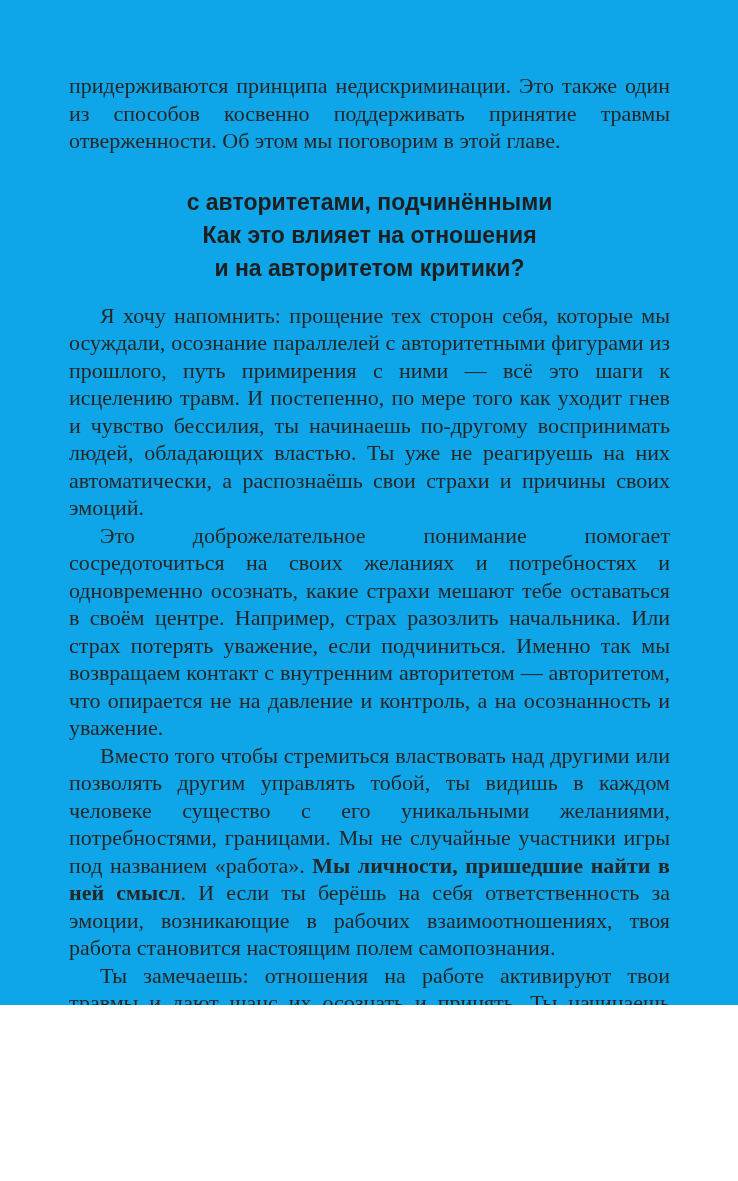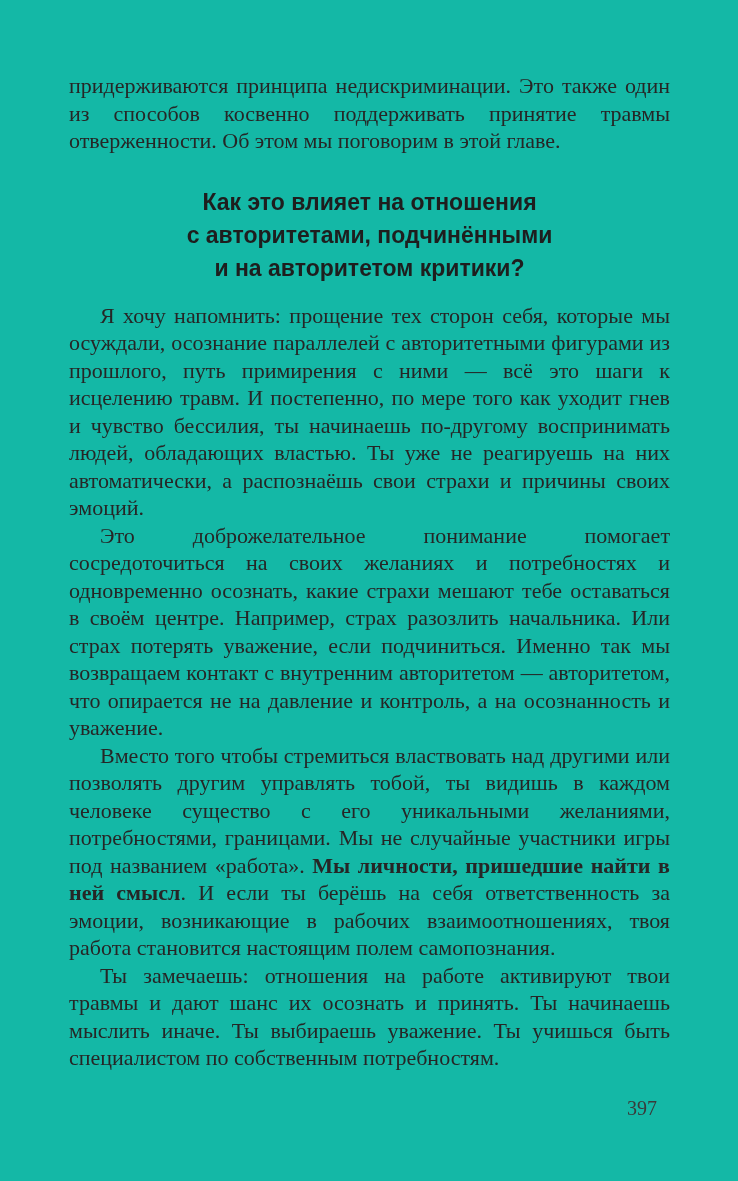--- a/index.html
+++ b/index.html
@@ -7,24 +7,24 @@
     padding: 0;
   }
   body {
     width: 738px;
     height: 1181px;
     background: #ffffff;
   }
   .page {
     position: relative;
     width: 738px;
-    height: 1181px;
+    height: 1005px;
     box-sizing: border-box;
     padding: 72px 68px 0 69px;
-    background: #14b8a6;
+    background: #0ea5e9;
     font-family: "Liberation Serif", "DejaVu Serif", serif;
     color: #262626;
     overflow: hidden;
   }
   .para {
     margin: 0;
     font-size: 22px;
     line-height: 27.5px;
     text-align: justify;
   }
@@ -56,22 +56,22 @@
   }
 </style>
 </head>
 <body>
 
 <div class="page">
 
   <p class="para">придерживаются принципа недискриминации. Это также один из способов косвенно поддерживать принятие травмы отверженности. Об этом мы поговорим в этой главе.</p>
 
   <h2 class="heading">
+    <span class="hline">с авторитетами, подчинёнными</span>
     <span class="hline">Как это влияет на отношения</span>
-    <span class="hline">с авторитетами, подчинёнными</span>
     <span class="hline">и на авторитетом критики?</span>
   </h2>
 
   <p class="para indent">Я хочу напомнить: прощение тех сторон себя, которые мы осуждали, осознание параллелей с авторитетными фигурами из прошлого, путь примирения с ними — всё это шаги к исцелению травм. И постепенно, по мере того как уходит гнев и чувство бессилия, ты начинаешь по-другому воспринимать людей, обладающих властью. Ты уже не реагируешь на них автоматически, а распознаёшь свои страхи и причины своих эмоций.</p>
 
   <p class="para indent">Это доброжелательное понимание помогает сосредоточиться на своих желаниях и потребностях и одновременно осознать, какие страхи мешают тебе оставаться в своём центре. Например, страх разозлить начальника. Или страх потерять уважение, если подчиниться. Именно так мы возвращаем контакт с внутренним авторитетом — авторитетом, что опирается не на давление и контроль, а на осознанность и уважение.</p>
 
   <p class="para indent"><span>Вместо того чтобы стремиться властвовать над другими или позволять другим управлять тобой, ты видишь в каждом человеке существо с его уникальными желаниями, потребностями, границами. Мы не случайные участники игры под названием «работа». </span><strong>Мы личности, пришедшие найти в ней смысл</strong><span>. И если ты берёшь на себя ответственность за эмоции, возникающие в рабочих взаимоотношениях, твоя работа становится настоящим полем самопознания.</span></p>
 
   <p class="para indent">Ты замечаешь: отношения на работе активируют твои травмы и дают шанс их осознать и принять. Ты начинаешь мыслить иначе. Ты выбираешь уважение. Ты учишься быть специалистом по собственным потребностям.</p>

